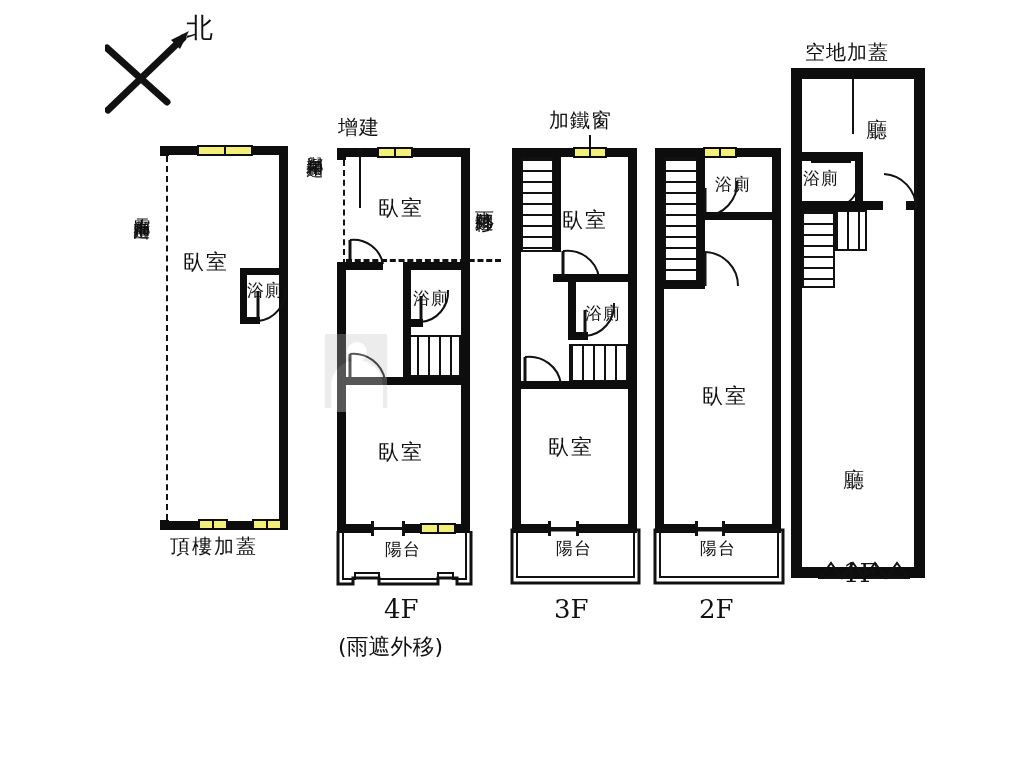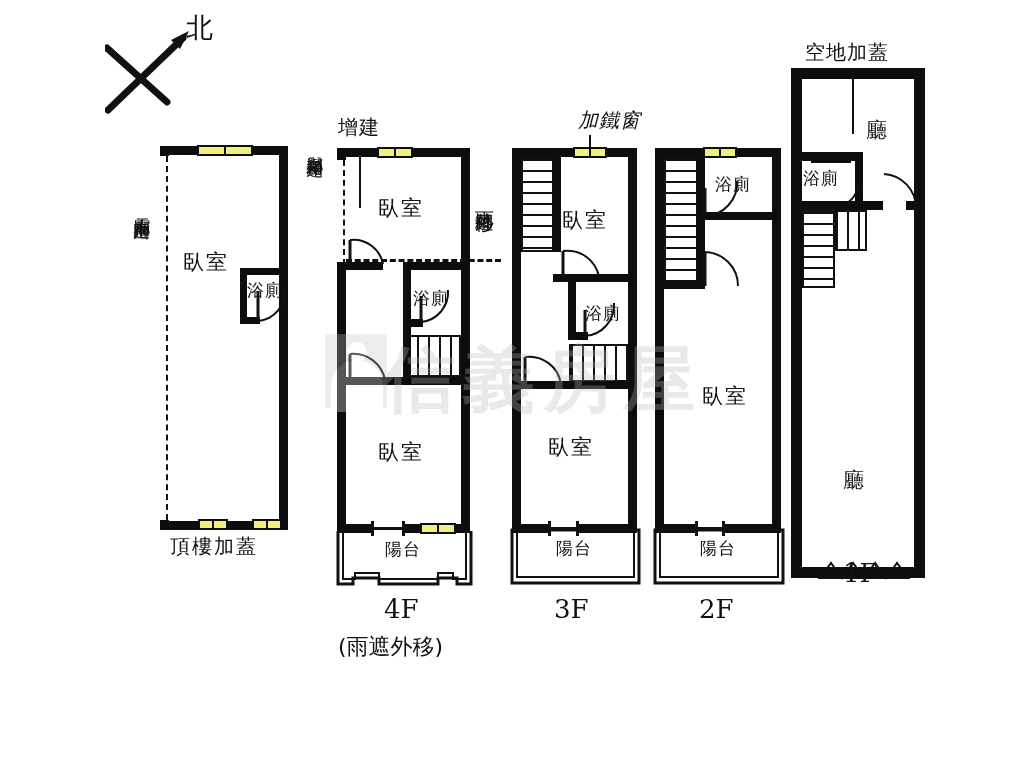--- a/index.html
+++ b/index.html
@@ -233,21 +233,21 @@
 
   <div class="vlabel" style="left:475px; top:196px; font-size:19px;">雨遮外移</div>
 
   <div class="wall" style="left:512px; top:148px; width:125px; height:9px;"></div>
   <div class="wall" style="left:512px; top:148px; width:9px; height:385px;"></div>
   <div class="wall" style="left:628px; top:148px; width:9px; height:385px;"></div>
   <div class="win" style="left:573px; top:147px; width:34px; height:11px;"></div>
 
   <div class="leader" style="left:589px; top:146px; height:0px;"></div>
   <div class="leader" style="left:589px; top:135px; height:12px;"></div>
-  <div class="label toplabel" style="left:578px; top:110px;font-style:italic;">加鐵窗</div>
+  <div class="label toplabel" style="left:549px; top:110px;">加鐵窗</div>
 
   <div class="stairs-h" style="left:521px; top:157px; width:33px; height:95px;"></div>
   <div class="wall" style="left:553px; top:157px; width:8px; height:95px;"></div>
 
   <div class="wall" style="left:553px; top:274px; width:75px; height:8px;"></div>
   <svg class="abs" style="left:558px; top:248px; width:44px; height:36px;">
     <path d="M5 3 A 32 32 0 0 1 41 29" fill="none" stroke="#111" stroke-width="2"></path>
     <line x1="5" y1="3" x2="5" y2="29" stroke="#111" stroke-width="3"></line>
   </svg>
 
@@ -352,17 +352,16 @@
 
   <svg class="abs" style="left:818px; top:560px; width:92px; height:24px;">
     <line x1="0" y1="18" x2="92" y2="18" stroke="#111" stroke-width="2"></line>
     <polyline points="2,18 13,3 24,18 35,3 46,18 57,3 68,18 79,3 90,18" fill="none" stroke="#111" stroke-width="2"></polyline>
   </svg>
 
   <div class="label floorlabel" style="left:843px; top:560px;">1F</div>
 
   <div id="wm">
     <div class="wmmark"></div>
-    <div class="wmtext">信義房屋</div>
   </div>
 
 
 </div>
 
 </body></html>

